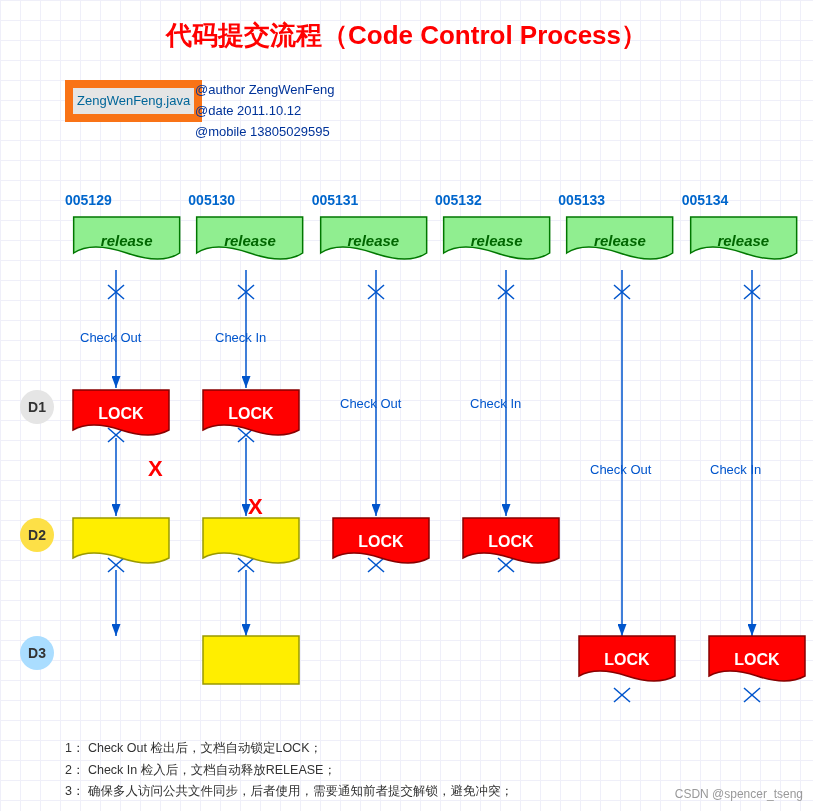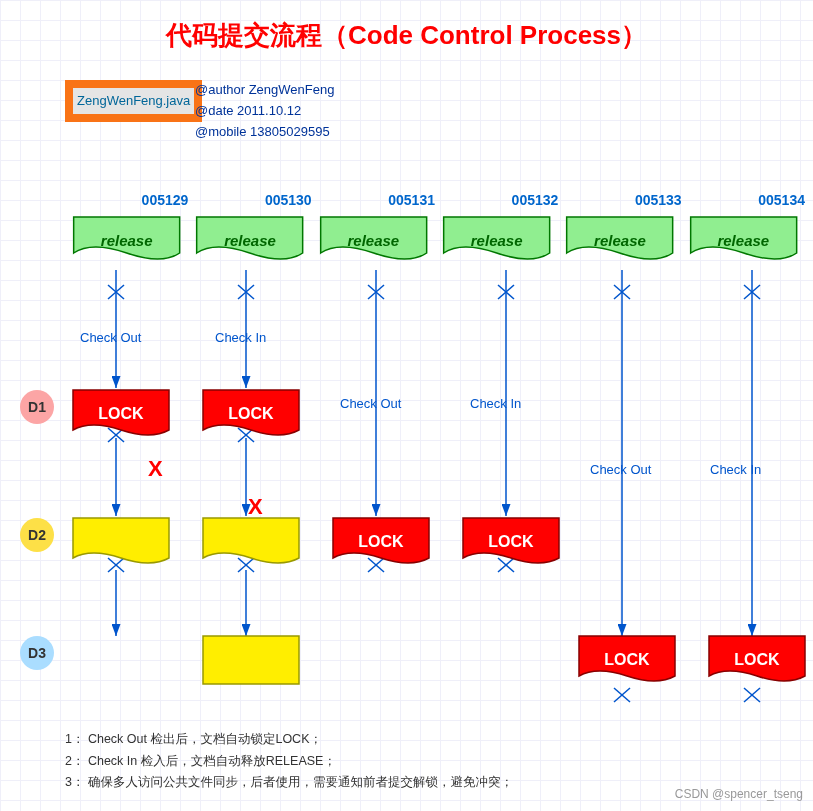--- a/index.html
+++ b/index.html
@@ -57,21 +57,21 @@
     .versions-row {
       position: absolute;
       top: 192px;
       left: 65px;
       display: flex;
       width: 740px;
       z-index: 2;
     }
     .ver-cell {
       flex: 1;
-      text-align: right;
+      text-align: left;
       color: #0066cc;
       font-size: 14px;
       font-weight: bold;
     }
 
     
     .releases-row {
       position: absolute;
       top: 215px;
       left: 65px;
@@ -120,21 +120,21 @@
       height: 34px;
       border-radius: 50%;
       display: flex;
       align-items: center;
       justify-content: center;
       font-size: 14px;
       font-weight: bold;
       color: #333;
       z-index: 3;
     }
-    .d1 { background: #fca5a5; left: 20px; top: 390px; }
+    .d1 { background: #e5e5e5; left: 20px; top: 390px; }
     .d2 { background: #fde047; left: 20px; top: 518px; }
     .d3 { background: #aaddff; left: 20px; top: 636px; }
 
     
     .lock-box {
       position: absolute;
       z-index: 3;
     }
     .lock-box svg {
       width: 100%;
@@ -173,21 +173,21 @@
       position: absolute;
       color: red;
       font-size: 22px;
       font-weight: bold;
       z-index: 4;
     }
 
     
     .footer-notes {
       position: absolute;
-      bottom: 18px;
+      bottom: 9px;
       left: 65px;
       font-size: 12.5px;
       color: #333;
       z-index: 3;
       line-height: 1.7;
     }
 
     .watermark {
       position: absolute;
       bottom: 10px;

